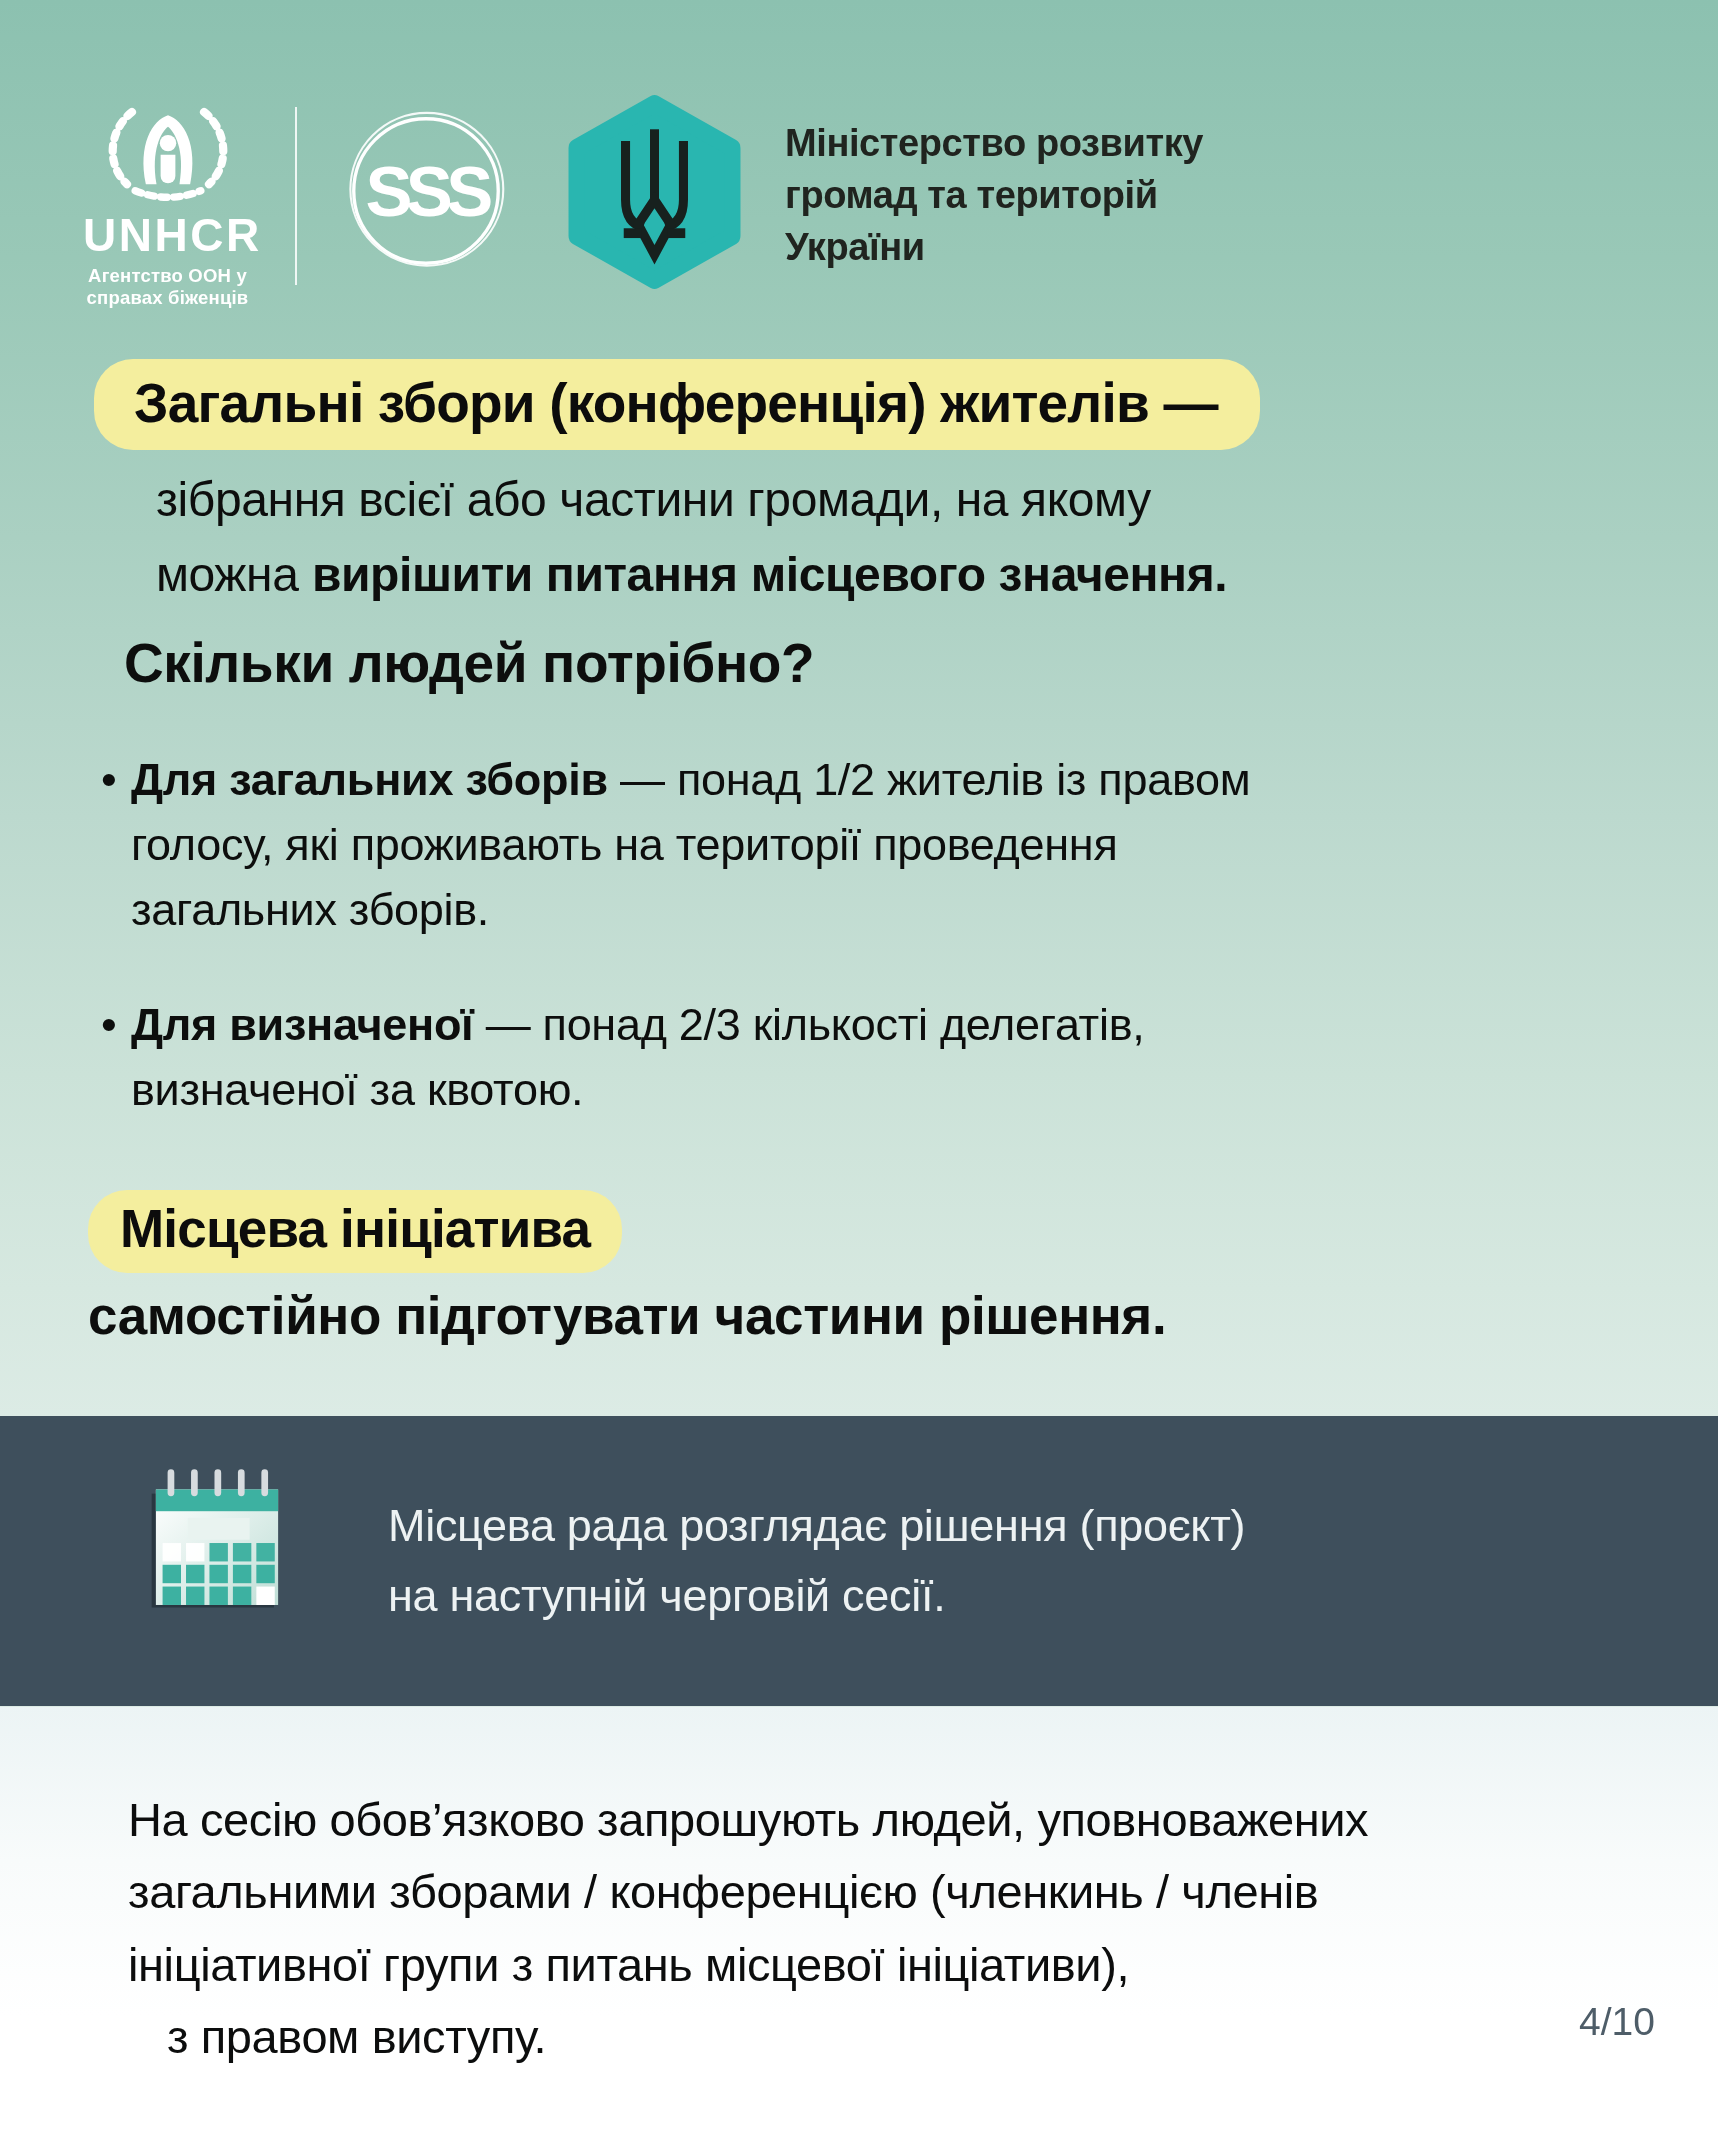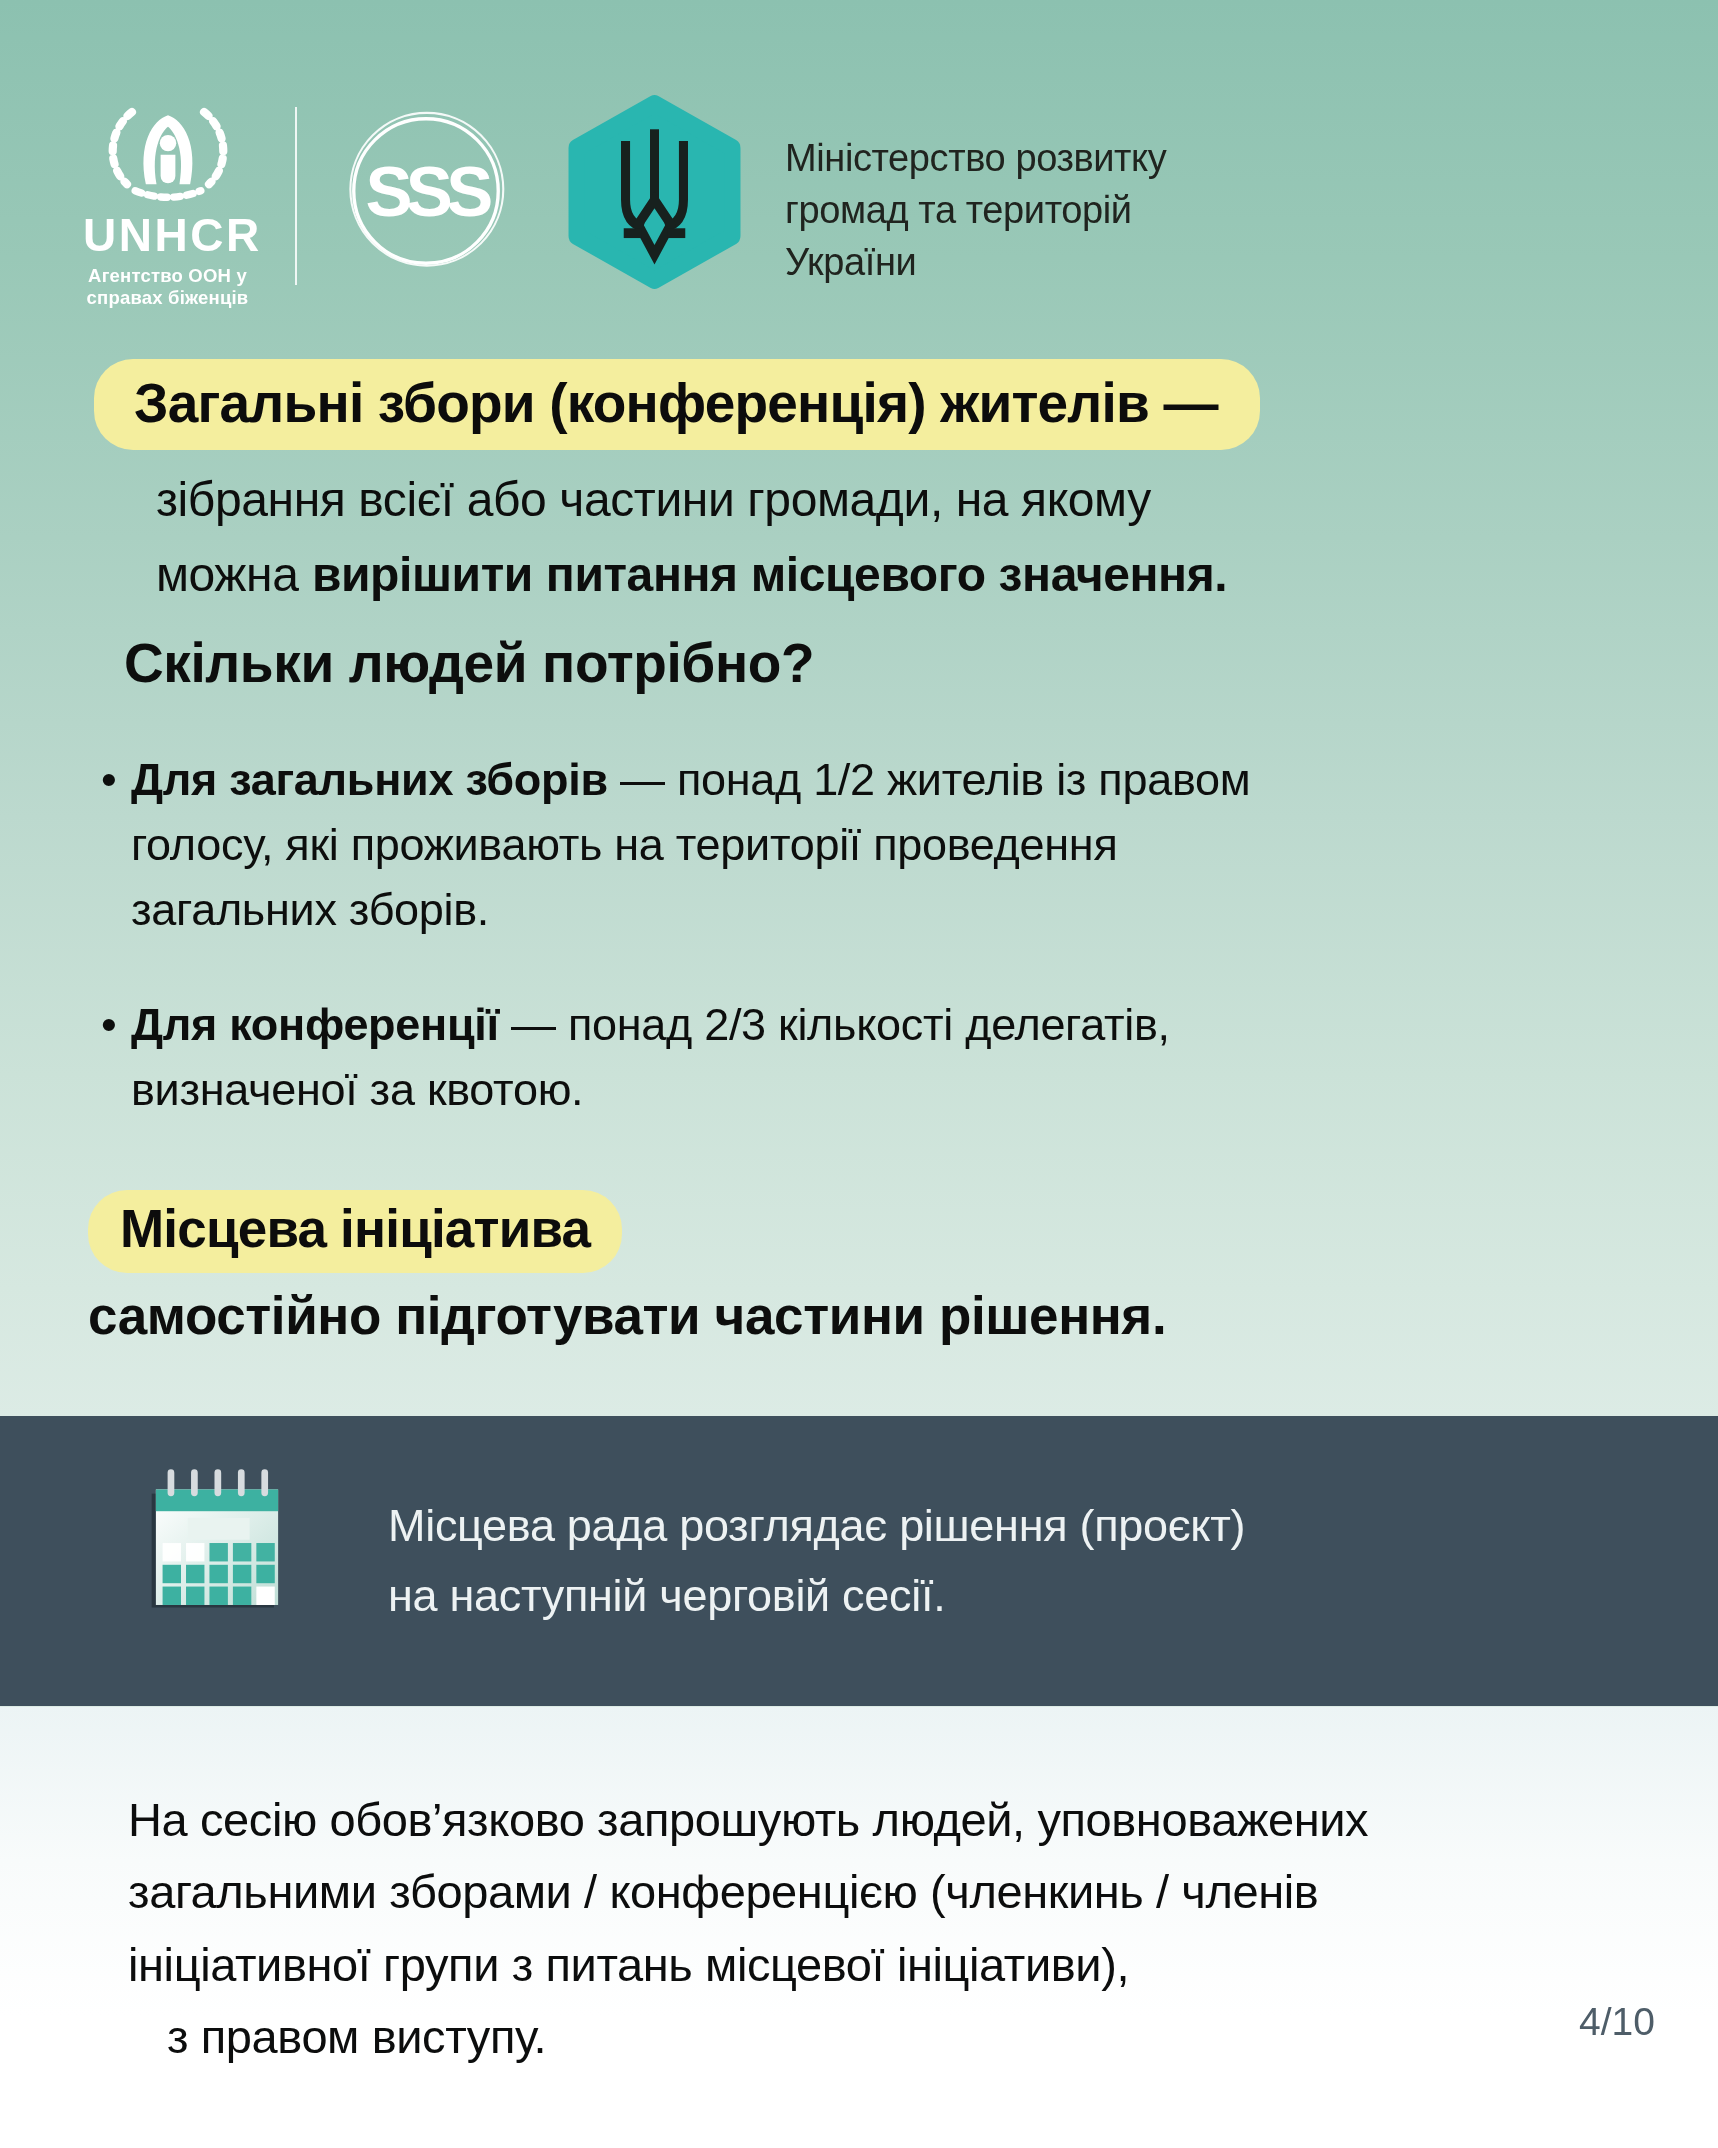--- a/index.html
+++ b/index.html
@@ -30,21 +30,21 @@
   .unhcr-block { position: absolute; left: 83px; top: 102px; width: 169px; text-align: center; color: #ffffff; }
   .unhcr-wordmark { margin-top: 5px; font-size: 46px; font-weight: 700; letter-spacing: 2.5px; line-height: 1.0; }
   .unhcr-tagline { margin-top: 6.7px; font-size: 18.5px; font-weight: 700; line-height: 22.7px; letter-spacing: 0.2px; }
 
   .brand-divider { position: absolute; left: 295px; top: 107px; width: 1.7px; height: 178px; background: rgba(255,255,255,0.85); }
 
   .sss-block { position: absolute; left: 342px; top: 107px; }
 
   .hex-block { position: absolute; left: 564px; top: 94px; }
 
-  .ministry-name { position: absolute; left: 785px; top: 117px; font-size: 38px; font-weight: 400; line-height: 52px; color: #20241f; letter-spacing: -0.4px; margin-top: 15px; }
+  .ministry-name { position: absolute; left: 785px; top: 117px; font-size: 38px; font-weight: 700; line-height: 52px; color: #20241f; letter-spacing: -0.4px; }
 
   
   .pill {
     display: inline-block;
     background: #f4ee9e;
     border-radius: 39px;
     color: #0c0c0c;
   }
   .pill-main { padding: 11.7px 42px 15px 40px; font-size: 55px; font-weight: 700; letter-spacing: -0.8px; }
   .pill-small { padding: 8.4px 32px 13.4px 32px; font-size: 53px; font-weight: 700; letter-spacing: -0.8px; }
@@ -142,21 +142,21 @@
     <span class="marker">•</span><span class="b">Для загальних зборів</span><span> — понад 1/2 жителів із правом</span>
   </div>
   <div class="abs bullet-line" style="left:131px; top:819px;">
     <span>голосу, які проживають на території проведення</span>
   </div>
   <div class="abs bullet-line" style="left:131px; top:884px;">
     <span>загальних зборів.</span>
   </div>
 
   <div class="abs bullet-line" style="left:101px; top:999px;">
-    <span class="marker">•</span><span class="b">Для конференції</span><span> — понад 2/3 кількості делегатів,</span>
+    <span class="marker">•</span><span class="b">Для визначеної</span><span> — понад 2/3 кількості делегатів,</span>
   </div>
   <div class="abs bullet-line" style="left:131px; top:1064px;">
     <span>визначеної за квотою.</span>
   </div>
 
   <div class="abs init-row" style="left:88px; top:1190px;">
     <span class="pill pill-small">Місцева ініціатива</span>
   </div>
   <div class="abs init-bold" style="left:88px; top:1285px;">самостійно підготувати частини рішення.</div>
 

